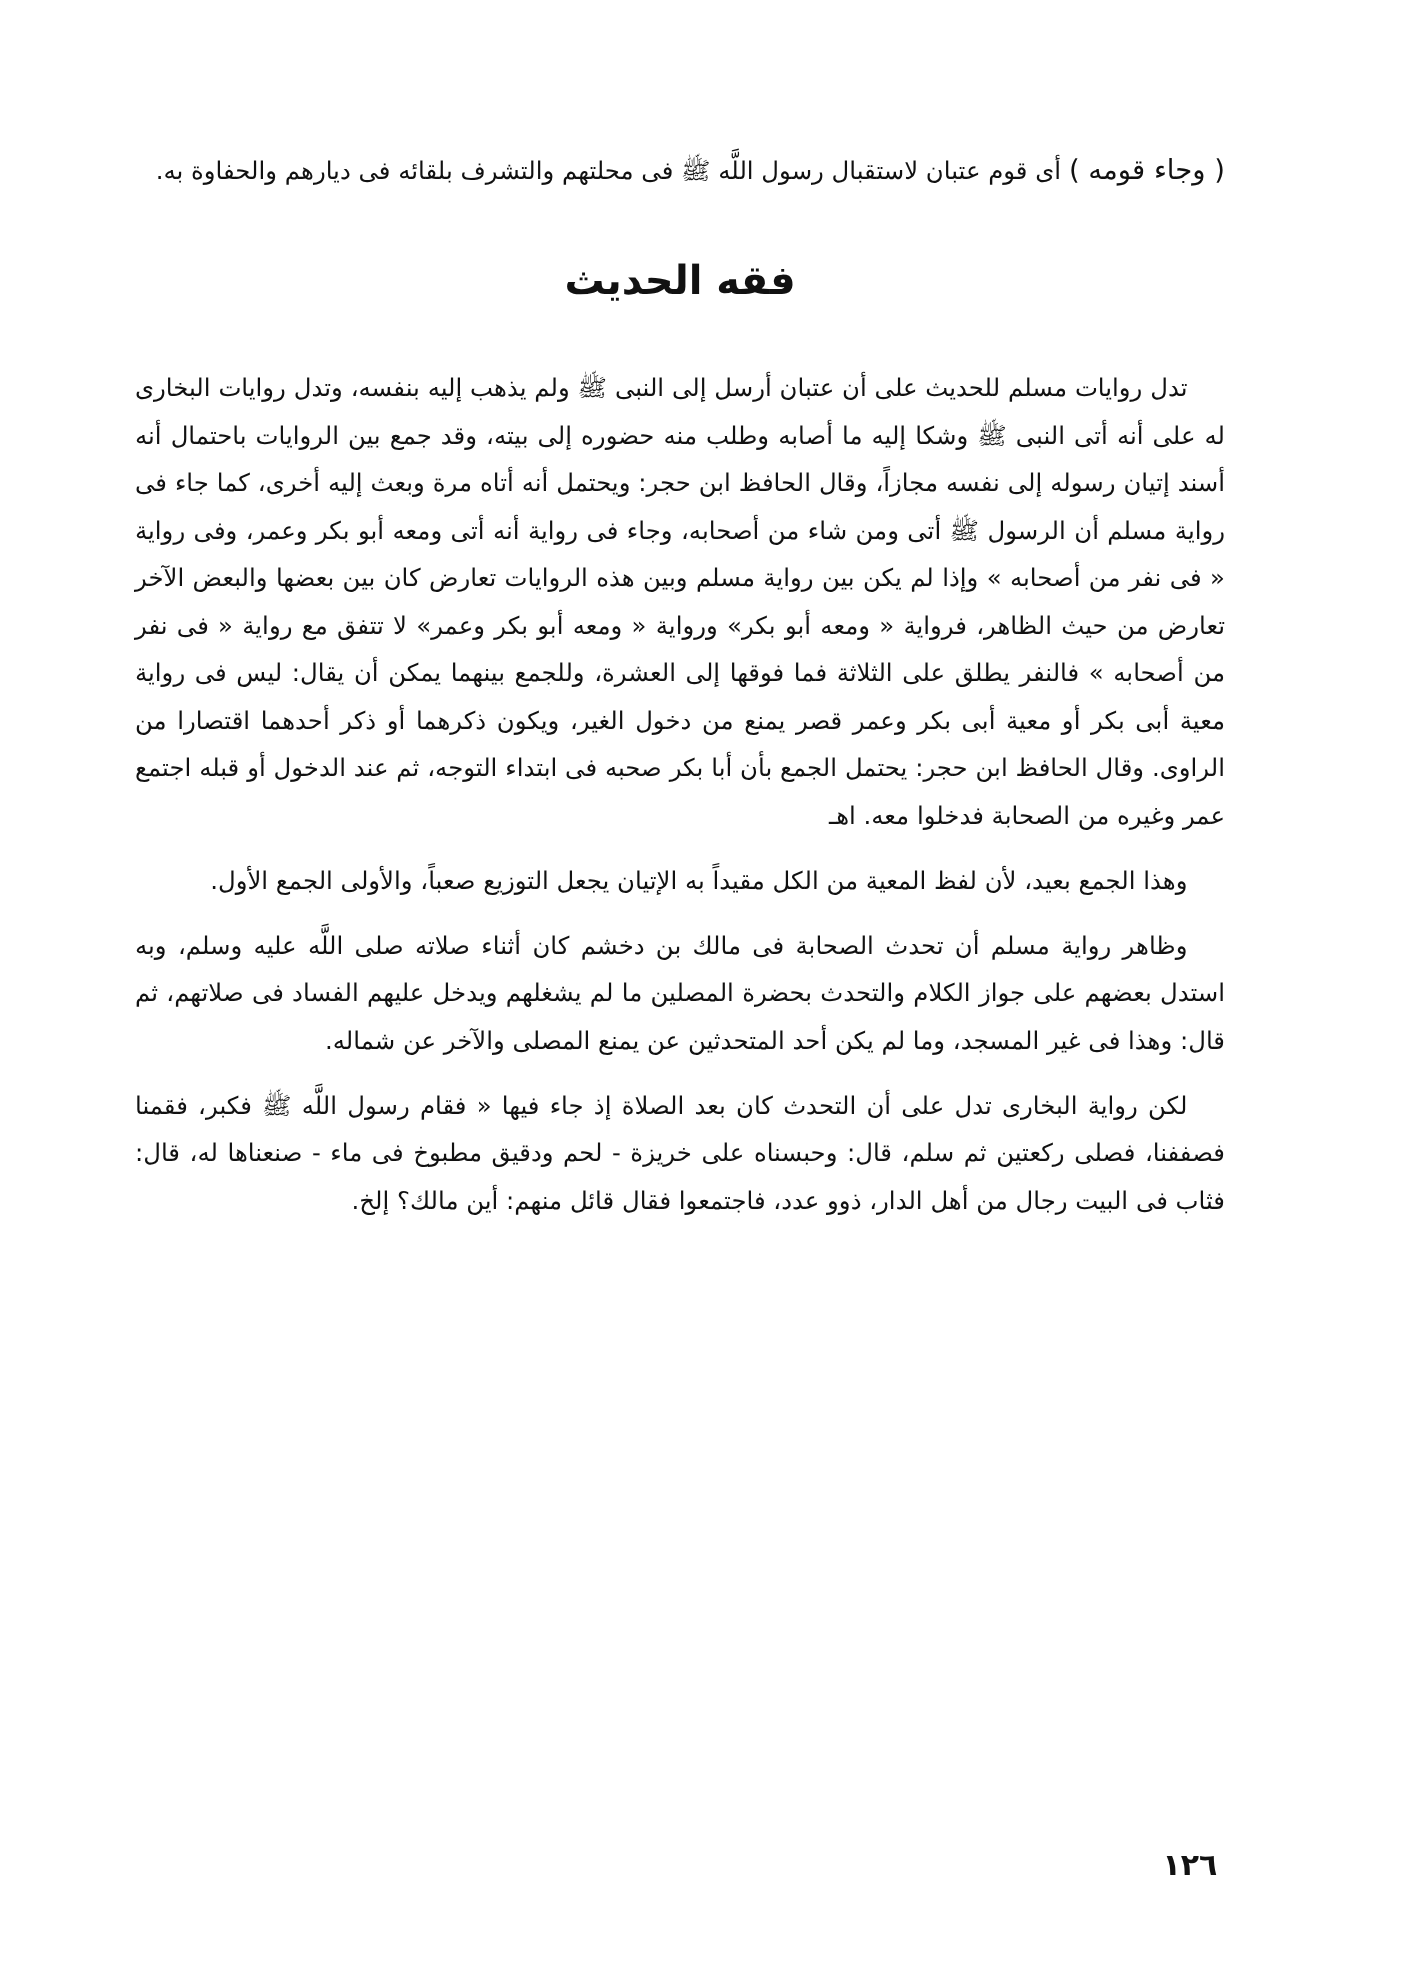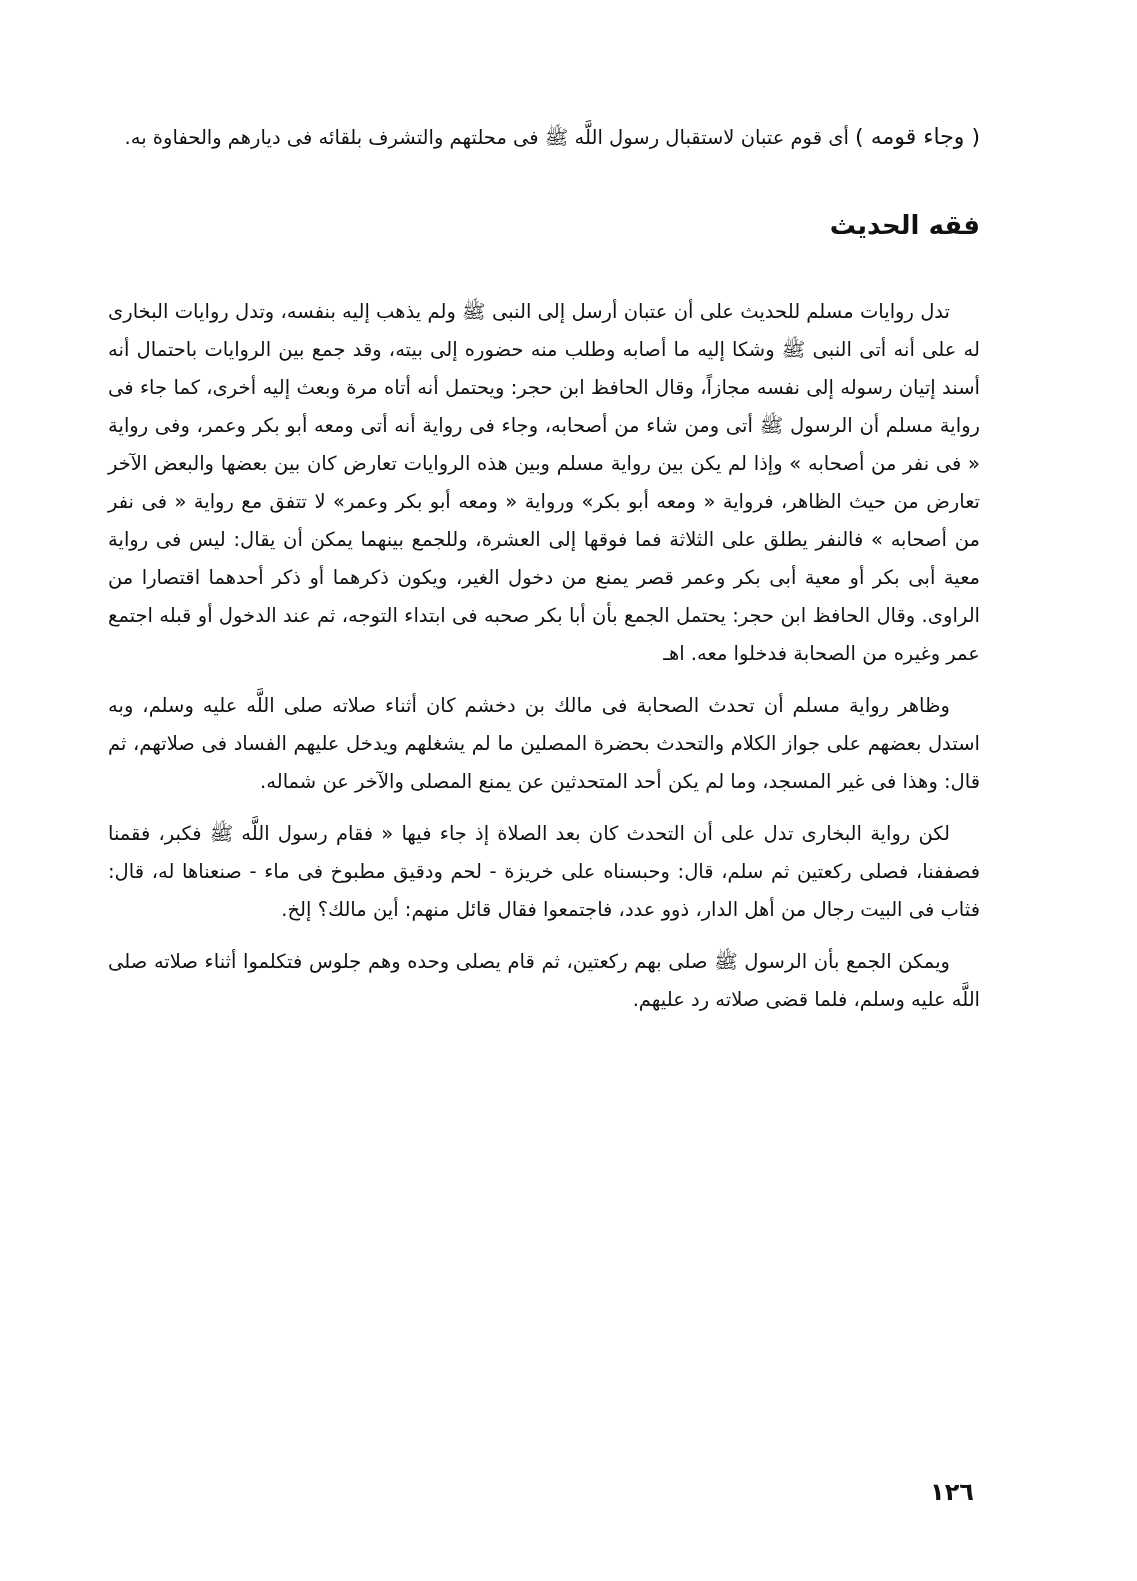--- a/index.html
+++ b/index.html
@@ -8,36 +8,36 @@
       font-family: "DejaVu Sans", sans-serif; color: #111;
     }
     .page {
       position: absolute; left: 108px; top: 118px; width: 872px;
       direction: rtl; text-align: justify;
       font-size: 19.5px; line-height: 38px;
     }
     .gloss { margin: 0 0 10px 0; }
     .gloss b { font-weight: normal; font-size: 22px; }
     .heading {
-      font-weight: bold; font-size: 26px;
+      text-align: center; font-weight: bold; font-size: 32px;
       margin: 38px 0 38px 0; line-height: 60px;
     }
     .para { margin: 0 0 14px 0; text-indent: 30px; }
     .page-number {
       position: absolute; left: 930px; top: 1478px;
       font-size: 24px; direction: rtl; font-weight: bold;
     }
   </style>
 </head>
 <body>
 
 <div class="page">
   <p class="gloss"><b>( وجاء قومه )</b><span> أى قوم عتبان لاستقبال رسول اللَّه ﷺ فى محلتهم والتشرف بلقائه فى ديارهم والحفاوة به.</span></p>
 
   <h2 class="heading">فقه الحديث</h2>
 
   <p class="para">تدل روايات مسلم للحديث على أن عتبان أرسل إلى النبى ﷺ ولم يذهب إليه بنفسه، وتدل روايات البخارى له على أنه أتى النبى ﷺ وشكا إليه ما أصابه وطلب منه حضوره إلى بيته، وقد جمع بين الروايات باحتمال أنه أسند إتيان رسوله إلى نفسه مجازاً، وقال الحافظ ابن حجر: ويحتمل أنه أتاه مرة وبعث إليه أخرى، كما جاء فى رواية مسلم أن الرسول ﷺ أتى ومن شاء من أصحابه، وجاء فى رواية أنه أتى ومعه أبو بكر وعمر، وفى رواية « فى نفر من أصحابه » وإذا لم يكن بين رواية مسلم وبين هذه الروايات تعارض كان بين بعضها والبعض الآخر تعارض من حيث الظاهر، فرواية « ومعه أبو بكر» ورواية « ومعه أبو بكر وعمر» لا تتفق مع رواية « فى نفر من أصحابه » فالنفر يطلق على الثلاثة فما فوقها إلى العشرة، وللجمع بينهما يمكن أن يقال: ليس فى رواية معية أبى بكر أو معية أبى بكر وعمر قصر يمنع من دخول الغير، ويكون ذكرهما أو ذكر أحدهما اقتصارا من الراوى. وقال الحافظ ابن حجر: يحتمل الجمع بأن أبا بكر صحبه فى ابتداء التوجه، ثم عند الدخول أو قبله اجتمع عمر وغيره من الصحابة فدخلوا معه. اهـ</p>
+  <p class="para">وهذا الجمع بعيد، لأن لفظ المعية من الكل مقيداً به الإتيان يجعل التوزيع صعباً، والأولى الجمع الأول.</p>
   <p class="para">وظاهر رواية مسلم أن تحدث الصحابة فى مالك بن دخشم كان أثناء صلاته صلى اللَّه عليه وسلم، وبه استدل بعضهم على جواز الكلام والتحدث بحضرة المصلين ما لم يشغلهم ويدخل عليهم الفساد فى صلاتهم، ثم قال: وهذا فى غير المسجد، وما لم يكن أحد المتحدثين عن يمنع المصلى والآخر عن شماله.</p>
   <p class="para">لكن رواية البخارى تدل على أن التحدث كان بعد الصلاة إذ جاء فيها « فقام رسول اللَّه ﷺ فكبر، فقمنا فصففنا، فصلى ركعتين ثم سلم، قال: وحبسناه على خريزة - لحم ودقيق مطبوخ فى ماء - صنعناها له، قال: فثاب فى البيت رجال من أهل الدار، ذوو عدد، فاجتمعوا فقال قائل منهم: أين مالك؟ إلخ.</p>
-  <p class="para">ويمكن الجمع بأن الرسول ﷺ صلى بهم ركعتين، ثم قام يصلى وحده وهم جلوس فتكلموا أثناء صلاته صلى اللَّه عليه وسلم، فلما قضى صلاته رد عليهم.</p>
 </div>
 
 <div class="page-number">١٢٦</div>
 
 </body></html>

